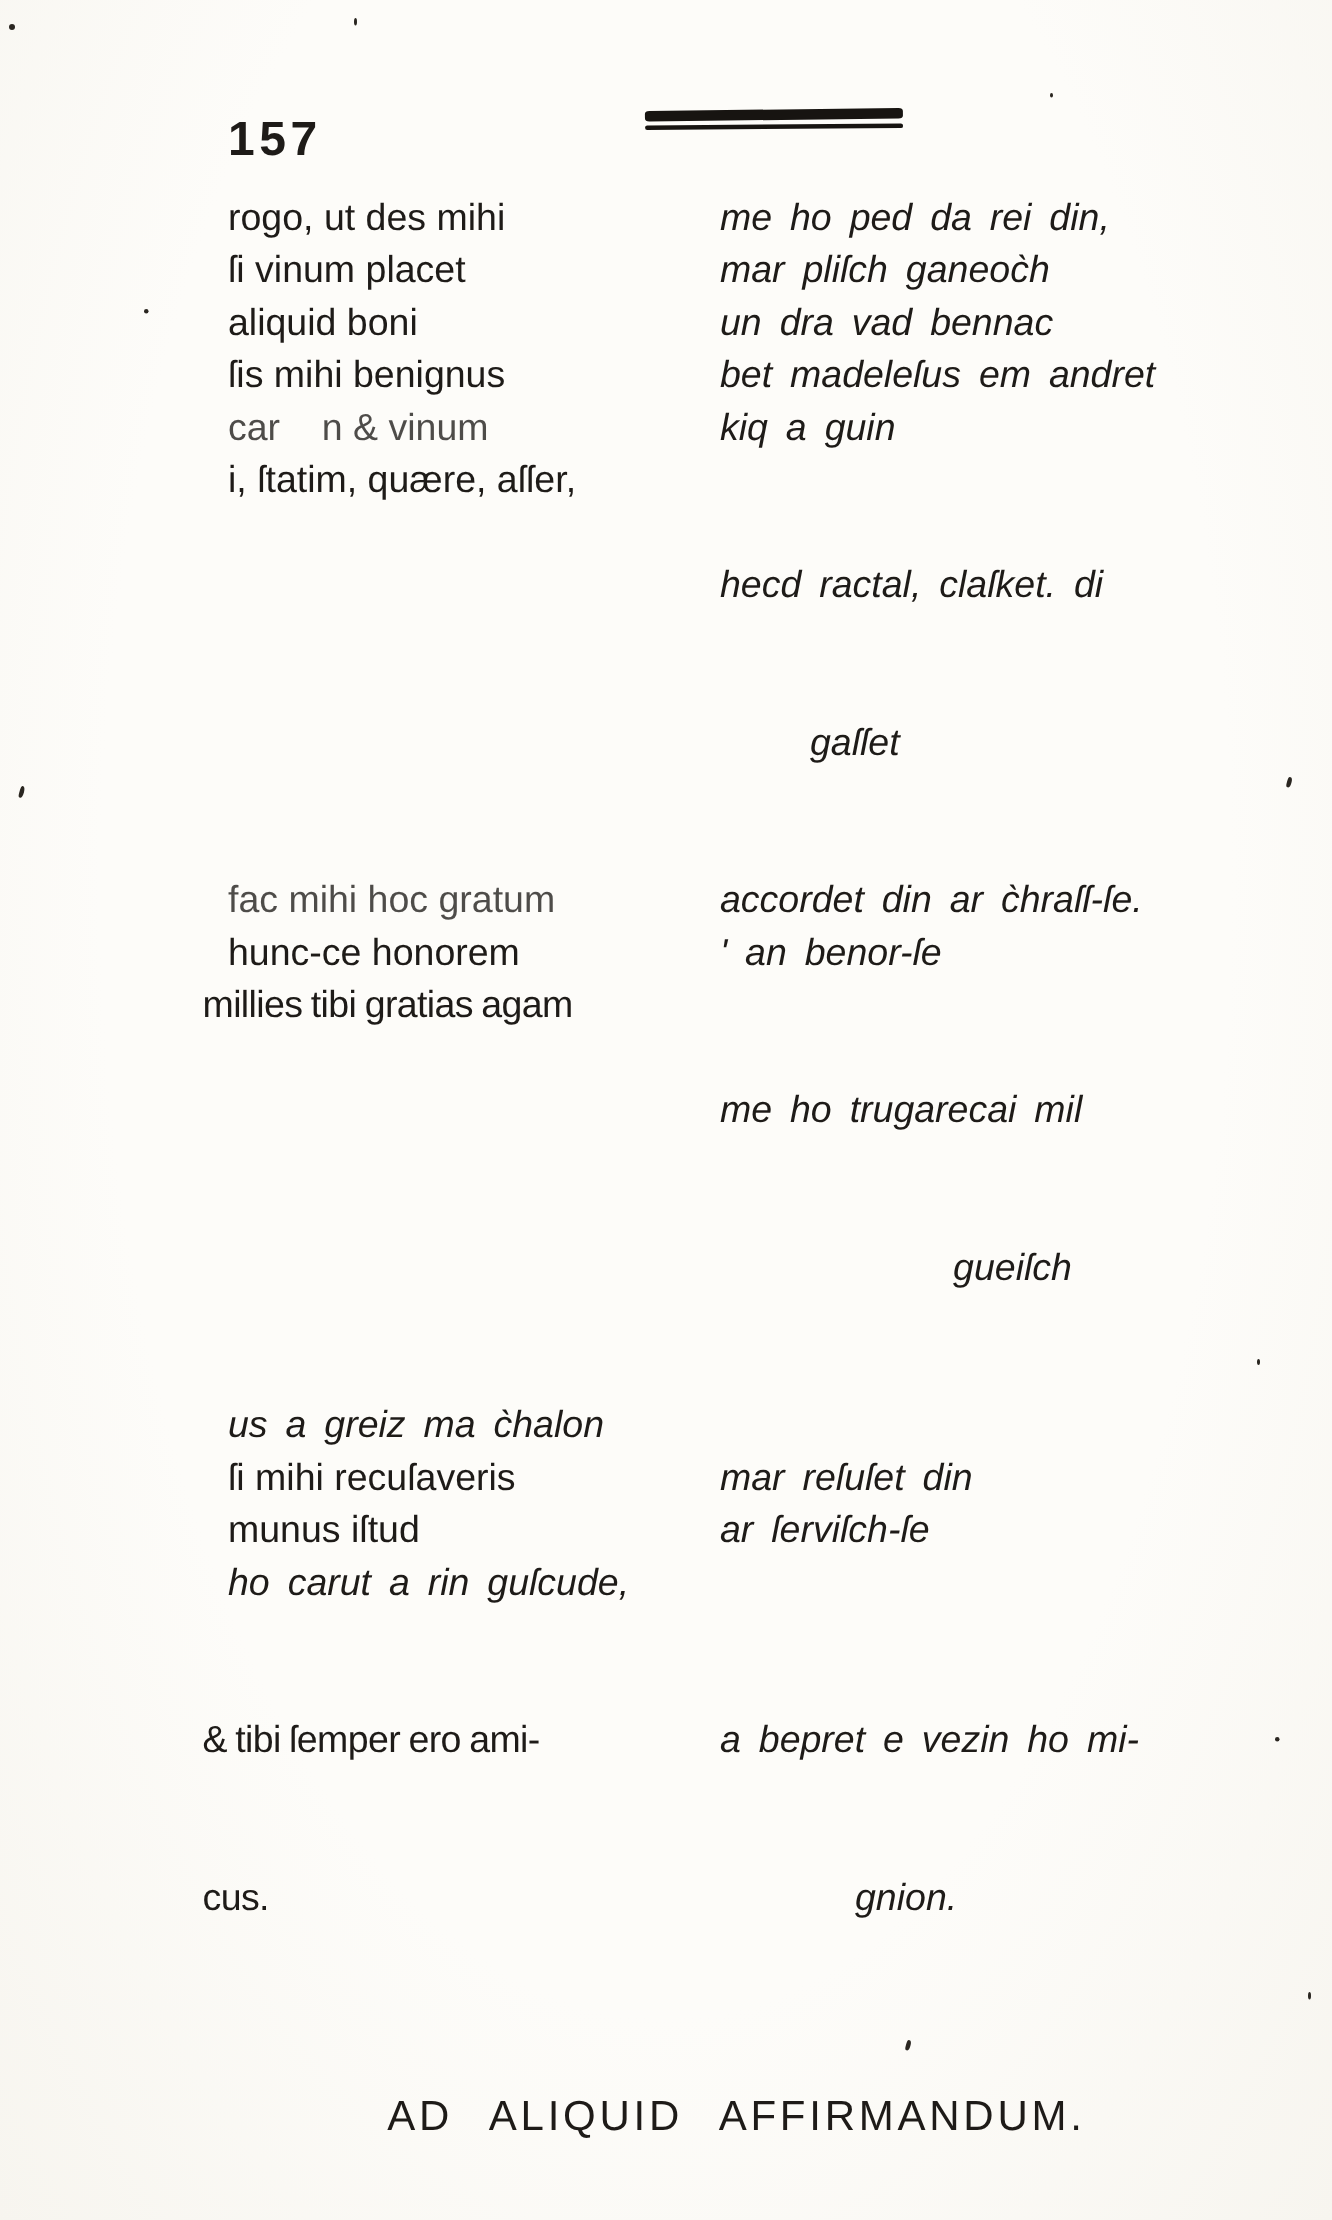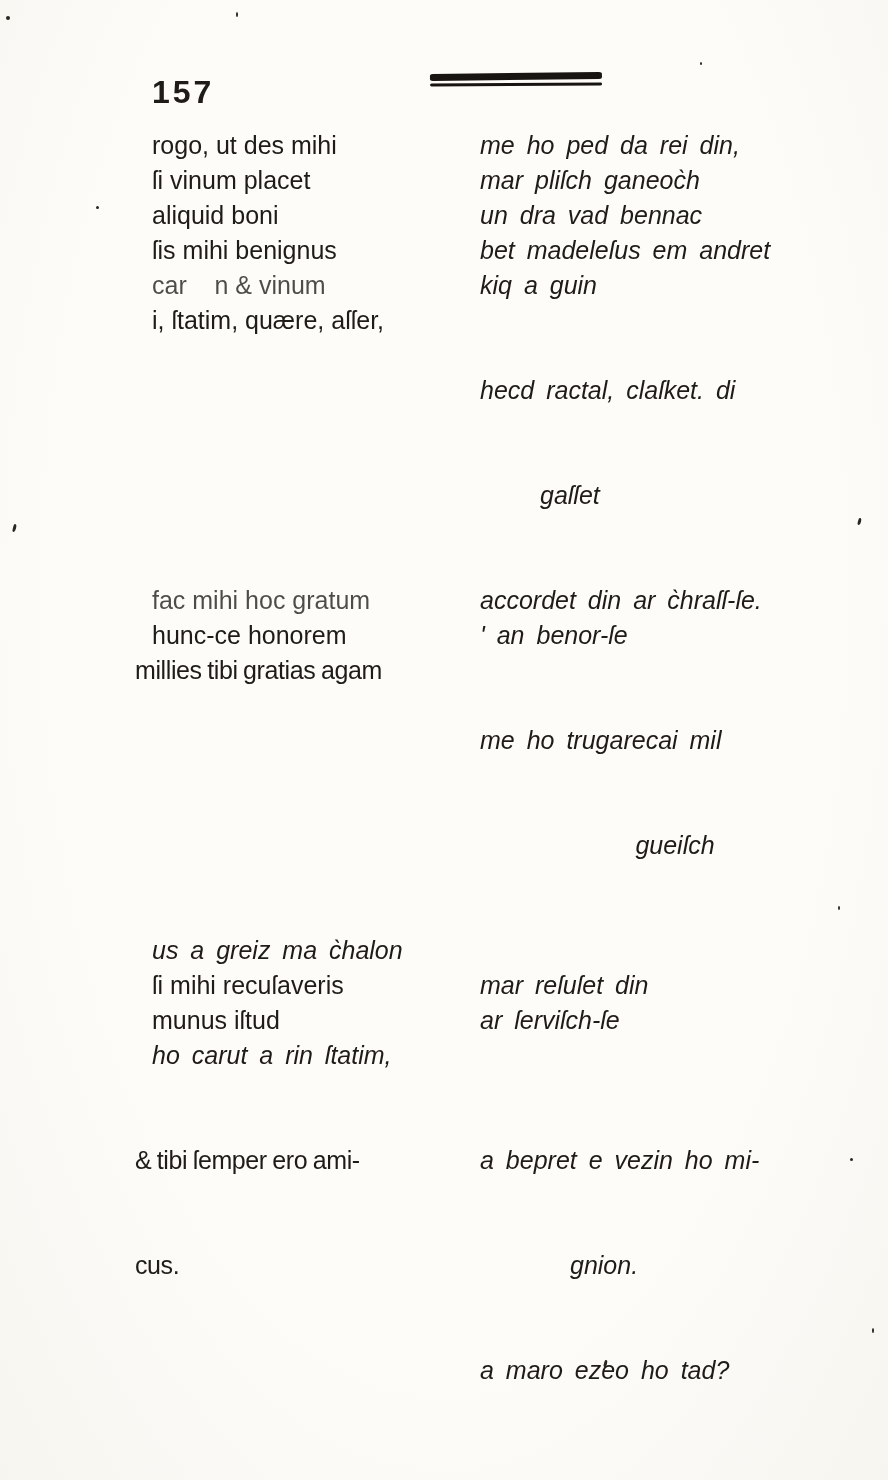--- a/index.html
+++ b/index.html
@@ -117,33 +117,34 @@
     </div>
     <div class="row">
       <div class="lat">ſi mihi recuſaveris</div>
       <div class="bre">mar reſuſet din</div>
     </div>
     <div class="row">
       <div class="lat">munus iſtud</div>
       <div class="bre">ar ſerviſch-ſe</div>
     </div>
     <div class="row">
-      <div class="bre">ho carut a rin ſtatim,</div>
+      <div class="bre">ho carut a rin guſcude,</div>
     </div>
     <div class="row">
       <div class="lat tight">
         <div class="line">&amp; tibi ſemper ero ami-</div>
         <div class="line c70">cus.</div>
       </div>
       <div class="bre">
         <div class="line">a bepret e vezin ho mi-</div>
         <div class="line c90">gnion.</div>
       </div>
     </div>
 
+    <div class="heading">AD ALIQUID AFFIRMANDUM.</div>
 
     <div class="row">
       <div class="lat">
         
         
       </div>
       <div class="bre">a maro ezeo ho tad?</div>
     </div>
 
   </div>

